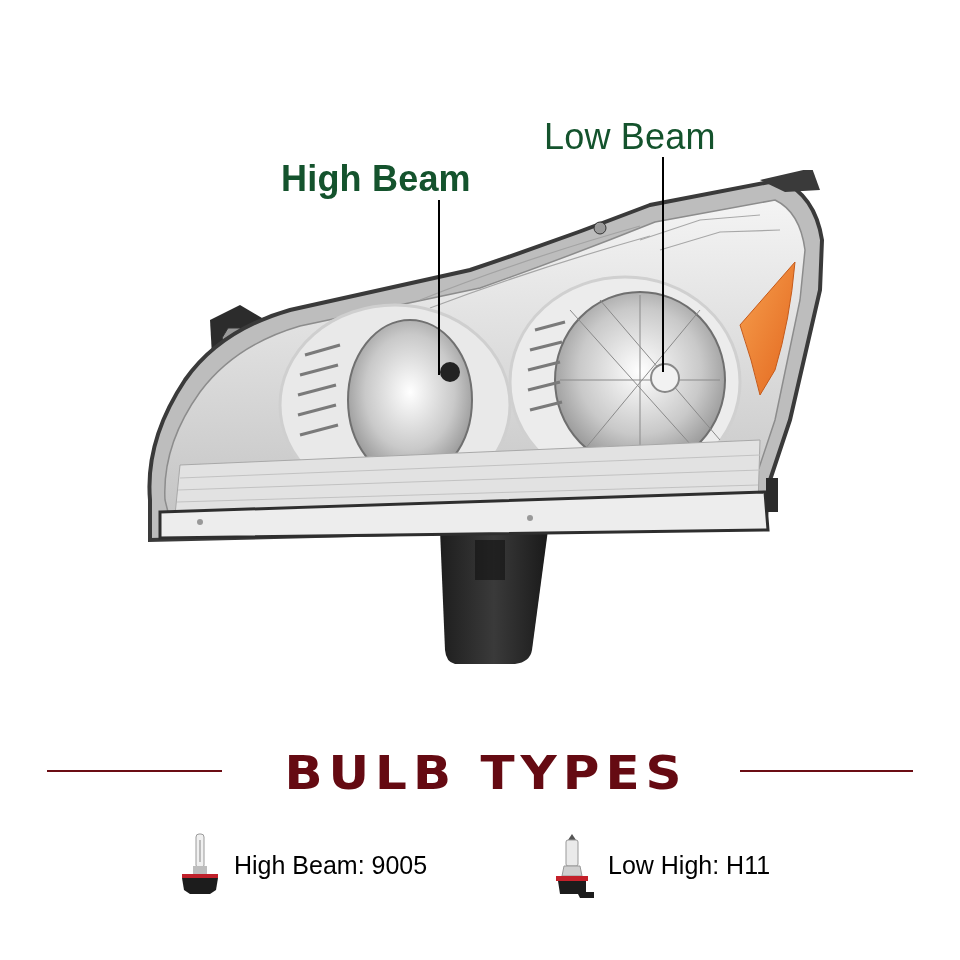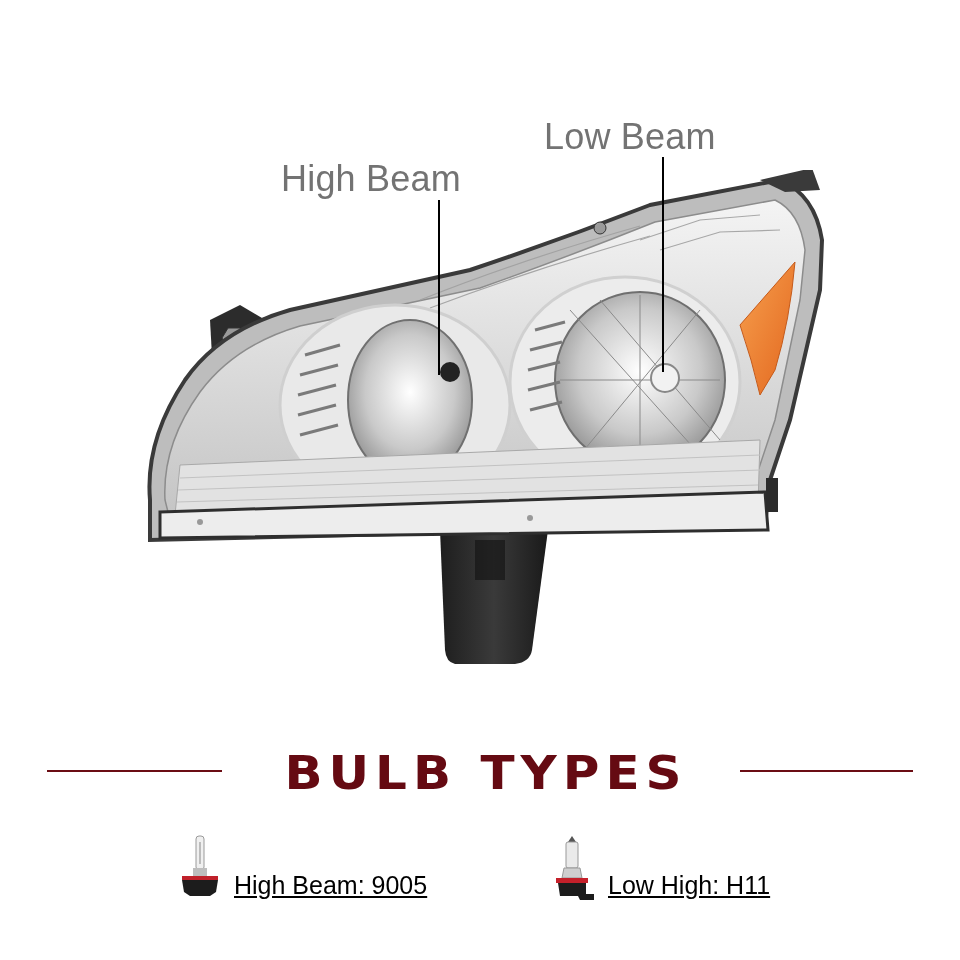--- a/index.html
+++ b/index.html
@@ -1,23 +1,23 @@
 <!DOCTYPE html>
 <html><head>
 <meta charset="utf-8">
 <style>
   html, body { margin: 0; padding: 0; background: #ffffff; }
   body { width: 960px; height: 960px; position: relative; overflow: hidden; font-family: "Liberation Sans", sans-serif; }
   .abs { position: absolute; }
-  .callout-label { font-family: "Liberation Sans", sans-serif; font-size: 36px; color: #737373; white-space: nowrap; letter-spacing: 0.2px; }
+  .callout-label { font-family: "Liberation Sans", sans-serif; font-size: 36px; color: #14532d; white-space: nowrap; letter-spacing: 0.2px; }
   .leader { position: absolute; width: 2px; background: #000; }
   .title-row { position: absolute; left: 0; top: 740px; width: 840px; height: 62px; }
   .rule { position: absolute; top: 30px; height: 2px; background: #6b0d14; }
   .title-text { position: absolute; left: 246px; top: 4px; width: 480px; text-align: center; font-family: "DejaVu Sans", sans-serif; font-weight: bold; font-size: 50px; color: #650a12; letter-spacing: 6px; transform: scaleY(0.92); }
-  .bulb-item { position: absolute; top: 830px; height: 70px; display: flex; align-items: flex-end; text-decoration: underline; }
+  .bulb-item { position: absolute; top: 830px; height: 70px; display: flex; align-items: center; }
   .bulb-label { font-family: "Liberation Sans", sans-serif; font-size: 25px; color: #000; margin-left: 12px; white-space: nowrap; }
   svg { display: block; }
 </style>
 </head>
 <body>
 
 <div class="abs" style="left:130px; top:170px; width:710px; height:500px;">
   <svg width="710" height="500" viewBox="130 170 710 500" xmlns="http://www.w3.org/2000/svg">
     <defs>
       <linearGradient id="chromeG" x1="0" y1="0" x2="0" y2="1">
@@ -101,21 +101,21 @@
     <circle cx="200" cy="522" r="3" fill="#999"></circle>
     <circle cx="530" cy="518" r="3" fill="#999"></circle>
 
     <rect x="766" y="478" width="12" height="34" fill="#2b2b2b"></rect>
 
     <path d="M760 180 L812 168 L820 190 L785 192 Z" fill="#3a3a3a"></path>
     <circle cx="600" cy="228" r="6" fill="#9a9a9a" stroke="#333"></circle>
   </svg>
 </div>
 
-<div class="abs callout-label" style="left:281px; top:158px;">High Beam</div>
+<div class="abs callout-label" style="left:281px; top:158px;font-weight:bold;">High Beam</div>
 <div class="leader" style="left:438px; top:200px; height:175px;"></div>
 
 <div class="abs callout-label" style="left:544px; top:116px;">Low Beam</div>
 <div class="leader" style="left:662px; top:157px; height:215px;"></div>
 
 <div class="title-row">
   <div class="rule" style="left:47px; width:175px;"></div>
   <div class="title-text">BULB TYPES</div>
   <div class="rule" style="left:740px; width:173px;"></div>
 </div>

